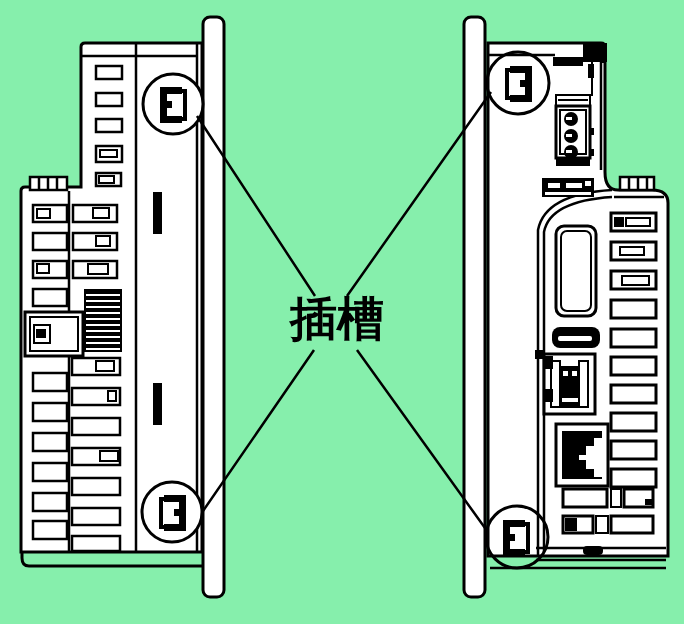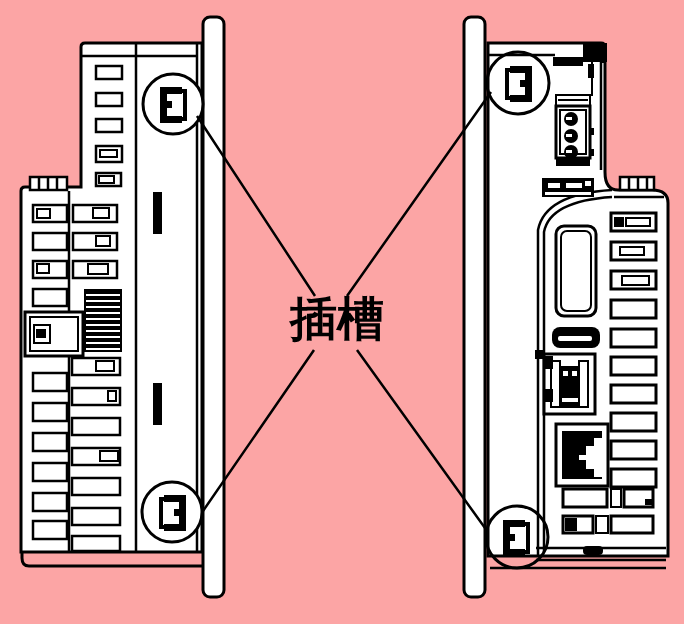--- a/index.html
+++ b/index.html
@@ -1,16 +1,16 @@
 <!DOCTYPE html>
 <html><head>
 <meta charset="utf-8">
 <style>
   html,body{margin:0;padding:0;background:#ffffff;}
-  .stage{width:684px;height:624px;position:relative;background:#fca5a5;overflow:hidden;}
+  .stage{width:684px;height:624px;position:relative;background:#86efac;overflow:hidden;}
   svg{display:block;}
   .lbl{font-family:"DejaVu Sans","Liberation Sans",sans-serif;font-weight:700;}
 </style>
 </head>
 <body>
 
 <div class="stage">
 <svg width="684" height="624" viewBox="0 0 684 624" xmlns="http://www.w3.org/2000/svg">
   <defs>
     <g id="slotGlyph">

